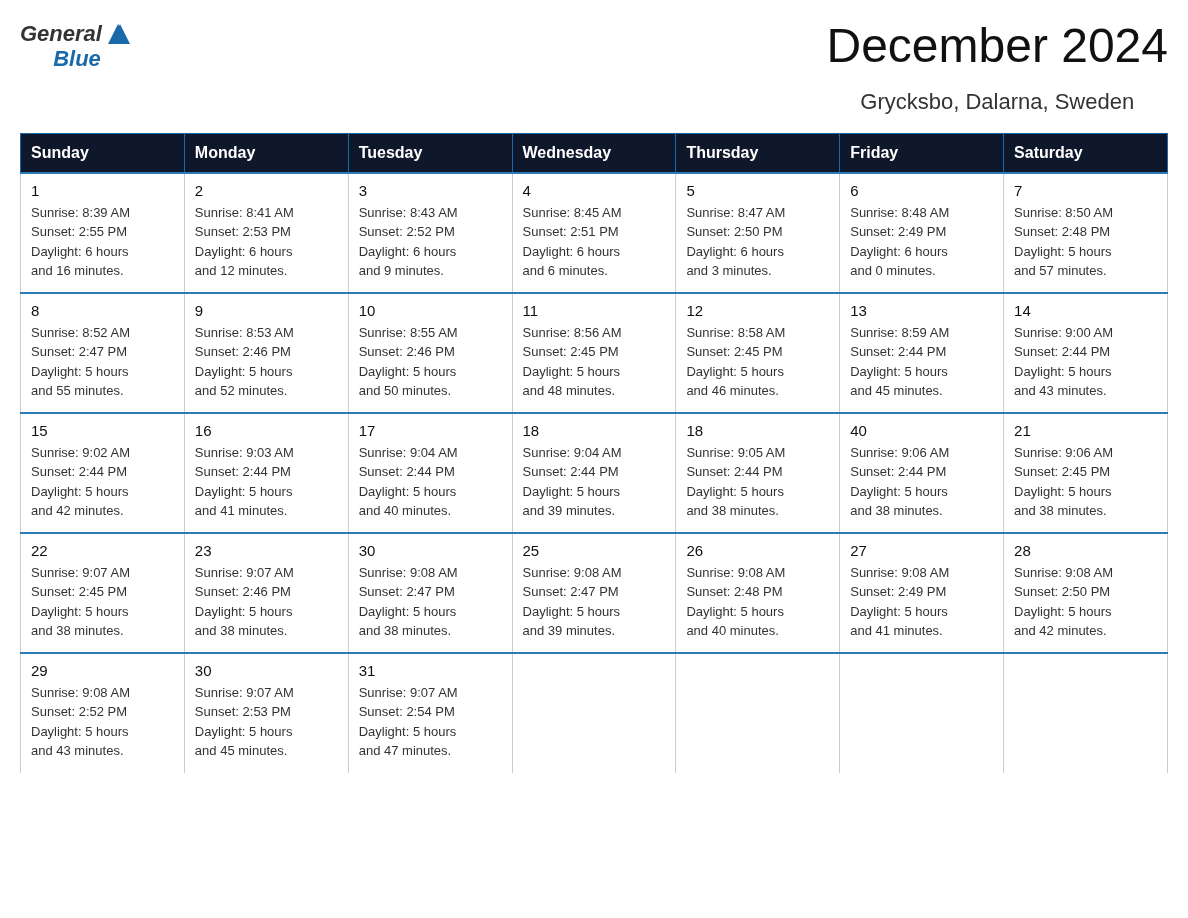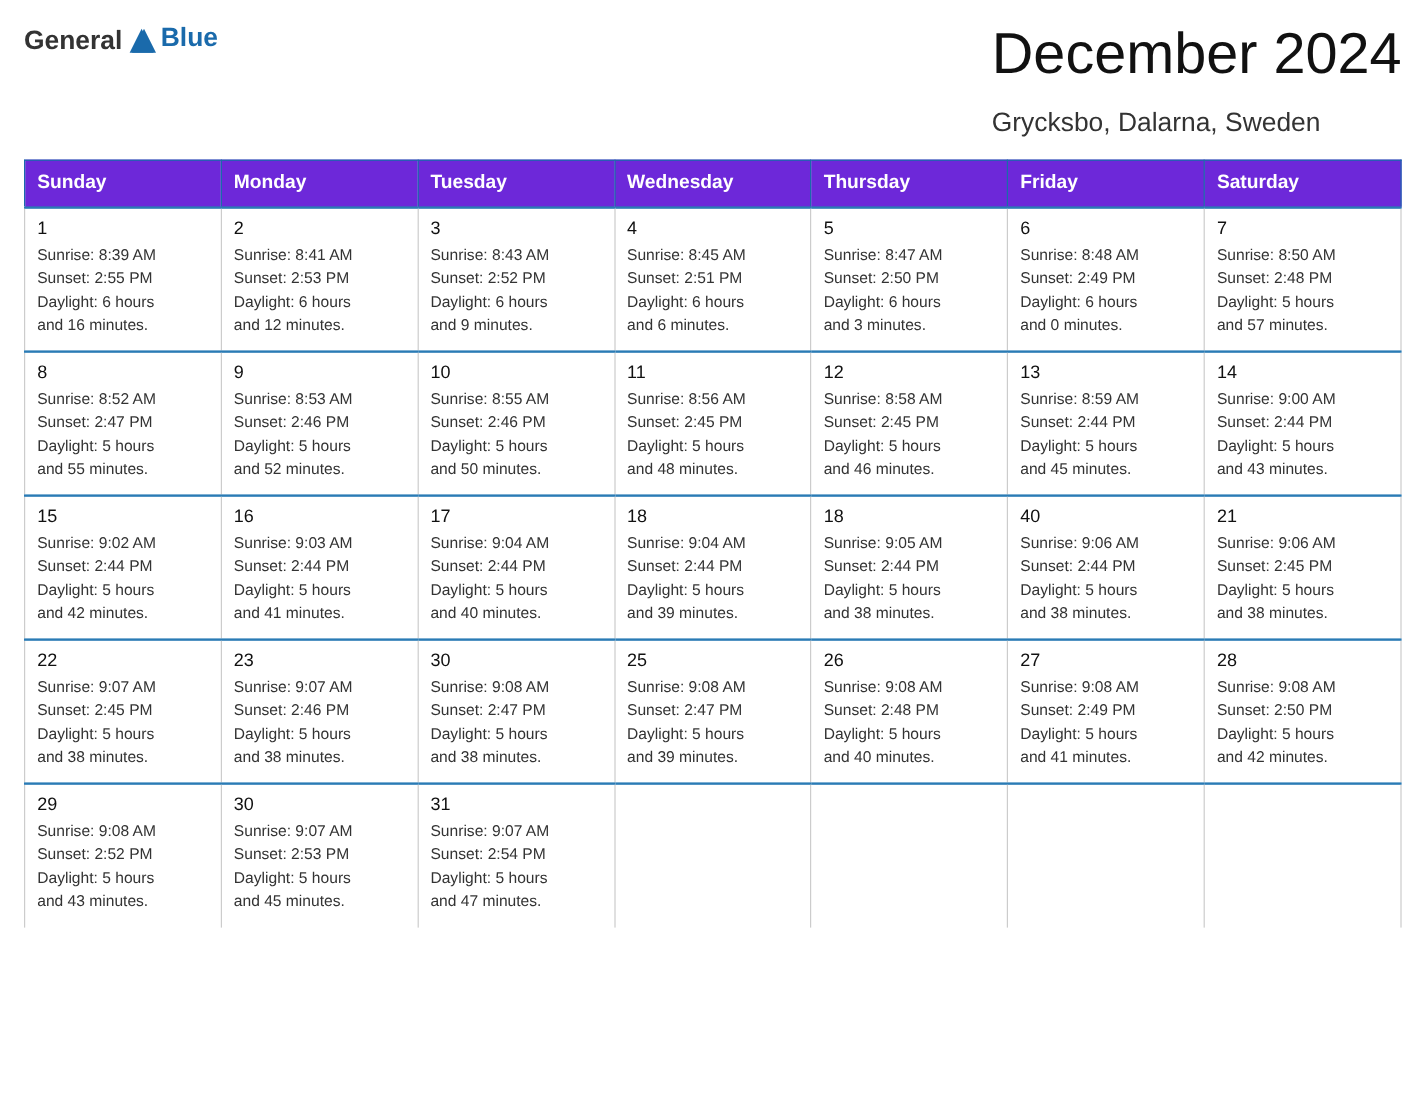--- a/index.html
+++ b/index.html
@@ -15,40 +15,40 @@
       justify-content: space-between;
       align-items: flex-start;
       margin-bottom: 18px;
     }
     .logo-text-general {
       font-size: 22px;
       font-weight: bold;
       color: #333;
     }
     .title-area {
-      text-align: left;
+      text-align: center;
     }
     .calendar-title {
       font-size: 48px;
       font-weight: normal;
       color: #111;
       line-height: 1.1;
     }
     .calendar-subtitle {
       font-size: 22px;
       color: #333;
       margin-top: 16px;
     }
     table {
       width: 100%;
       border-collapse: collapse;
       table-layout: fixed;
     }
     thead th {
-      background-color: #6d28d9;
+      background-color: #0f172a;
       color: #fff;
       font-size: 16px;
       font-weight: bold;
       padding: 10px 10px;
       text-align: left;
       border: 1px solid #1a6aab;
     }
     tbody td {
       vertical-align: top;
       padding: 8px 10px;
@@ -75,22 +75,23 @@
     .day-info {
       font-size: 13px;
       line-height: 1.5;
       color: #333;
     }
     td.empty {
       background: #fff;
     }
     .logo-wrapper {
       display: flex;
-      flex-direction: row;
-      align-items: flex-start;
+      flex-direction: column;
+      align-items: center;
+      font-style: italic;
     }
     .logo-line1 {
       display: flex;
       align-items: center;
     }
     .logo-line2 {
       font-size: 22px;
       font-weight: bold;
       color: #1a6aab;
       margin-left: 2px;

